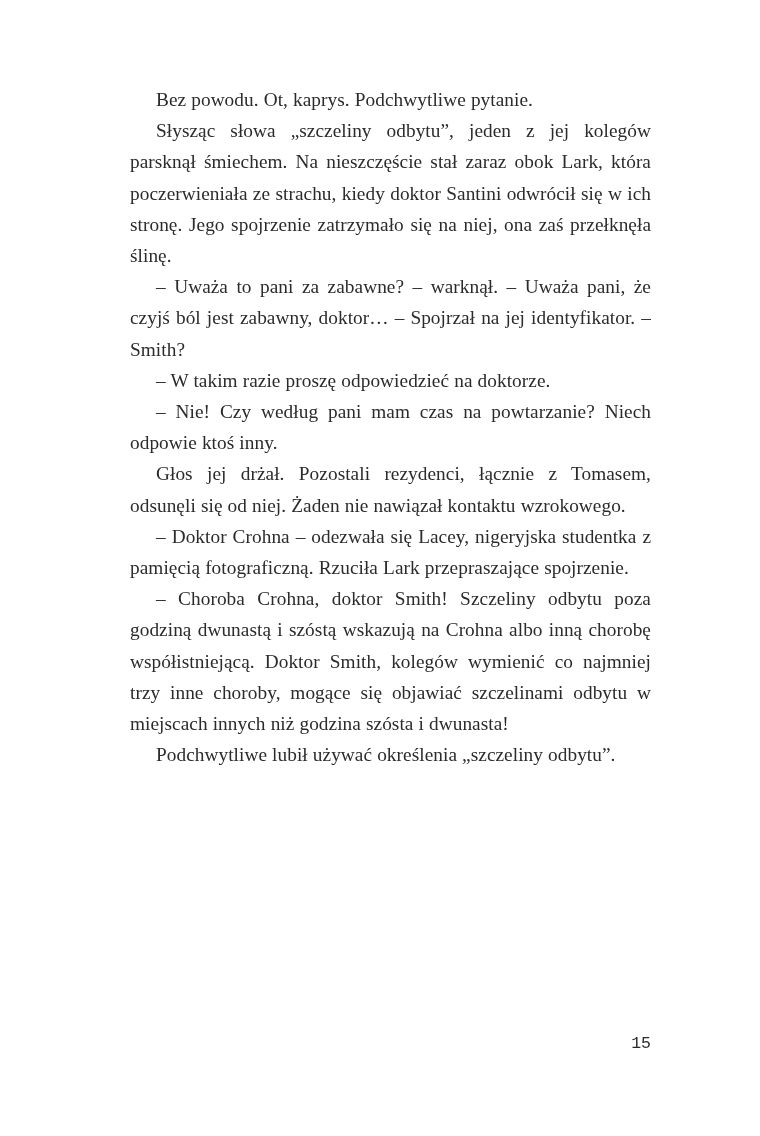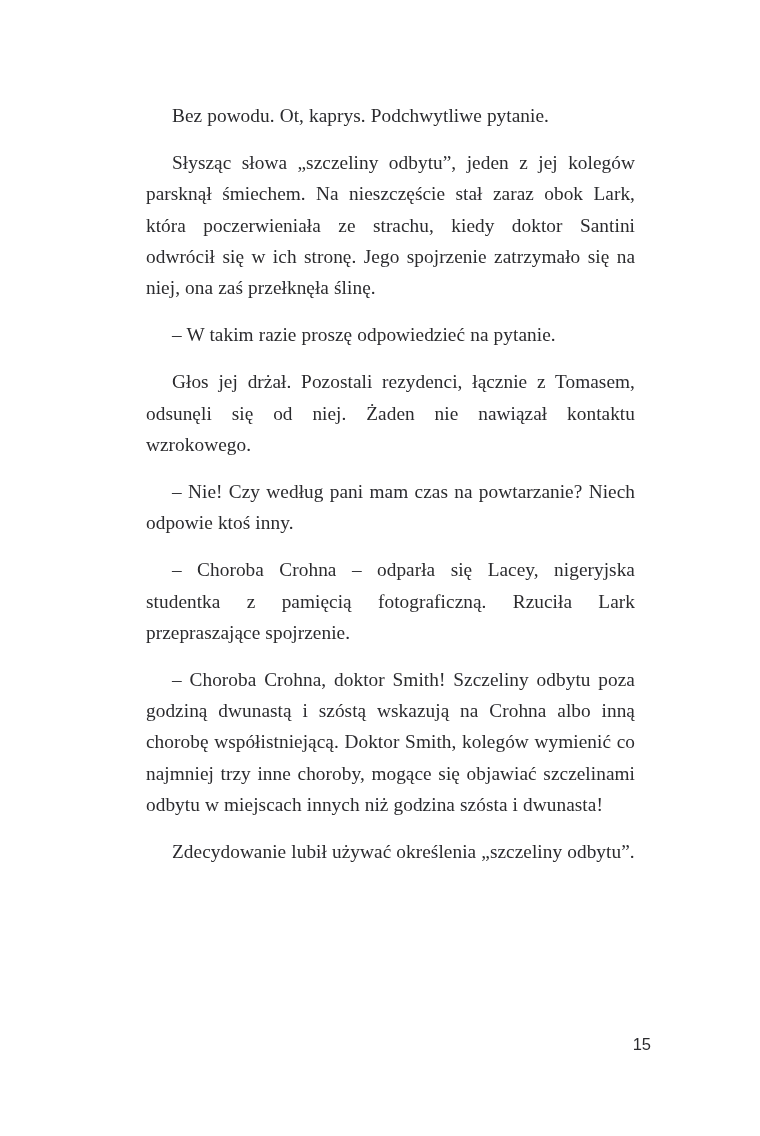--- a/index.html
+++ b/index.html
@@ -15,55 +15,56 @@
     overflow: hidden;
     font-family: "Liberation Serif", "DejaVu Serif", serif;
   }
   .text-block {
     position: absolute;
     left: 130px;
     top: 84px;
     width: 521px;
   }
   .para {
-    margin: 16px;
+    margin: 0;
     text-align: justify;
     text-justify: inter-word;
     text-indent: 26px;
     font-size: 19.3px;
     line-height: 31.2px;
     color: #2b2b2e;
     letter-spacing: 0.06px;
     word-spacing: 0.2px;
     hyphens: none;
   }
   
   .page-number {
     position: absolute;
     left: 130px;
     top: 1034px;
     width: 521px;
     text-align: right;
     font-size: 16.5px;
     line-height: 20px;
     color: #2b2b2e;
-    font-family: Liberation Sans, sans-serif;
+    font-family: Liberation Mono, monospace;
   }
 </style>
 </head>
 <body>
 
 <div class="page">
 
   <div class="text-block">
     <p class="para">Bez powodu. Ot, kaprys. Podchwytliwe pytanie.</p>
     <p class="para">Słysząc słowa „szczeliny odbytu”, jeden z jej kolegów parsknął śmiechem. Na nieszczęście stał zaraz obok Lark, która poczerwieniała ze strachu, kiedy doktor Santini odwrócił się w ich stronę. Jego spojrzenie zatrzymało się na niej, ona zaś przełknęła ślinę.</p>
-    <p class="para">– W takim razie proszę odpowiedzieć na pytanie.</p>
+    <p class="para">– Uważa to pani za zabawne? – warknął. – Uważa pani, że czyjś ból jest zabawny, doktor… – Spojrzał na jej identyfikator. – Smith?</p>
+    <p class="para">– W takim razie proszę odpowiedzieć na doktorze.</p>
+    <p class="para">– Nie! Czy według pani mam czas na powtarzanie? Niech odpowie ktoś inny.</p>
     <p class="para">Głos jej drżał. Pozostali rezydenci, łącznie z Tomasem, odsunęli się od niej. Żaden nie nawiązał kontaktu wzrokowego.</p>
-    <p class="para">– Nie! Czy według pani mam czas na powtarzanie? Niech odpowie ktoś inny.</p>
-    <p class="para">– Choroba Crohna – odparła się Lacey, nigeryjska studentka z pamięcią fotograficzną. Rzuciła Lark przepraszające spojrzenie.</p>
+    <p class="para">– Doktor Crohna – odezwała się Lacey, nigeryjska studentka z pamięcią fotograficzną. Rzuciła Lark przepraszające spojrzenie.</p>
     <p class="para">– Choroba Crohna, doktor Smith! Szczeliny odbytu poza godziną dwunastą i szóstą wskazują na Crohna albo inną chorobę współistniejącą. Doktor Smith, kolegów wymienić co najmniej trzy inne choroby, mogące się objawiać szczelinami odbytu w miejscach innych niż godzina szósta i dwunasta!</p>
-    <p class="para">Zdecydowanie lubił używać określenia „szczeliny odbytu”.</p>
+    <p class="para">Podchwytliwe lubił używać określenia „szczeliny odbytu”.</p>
   </div>
 
   <div class="page-number">15</div>
 
 </div>
 
 </body></html>

